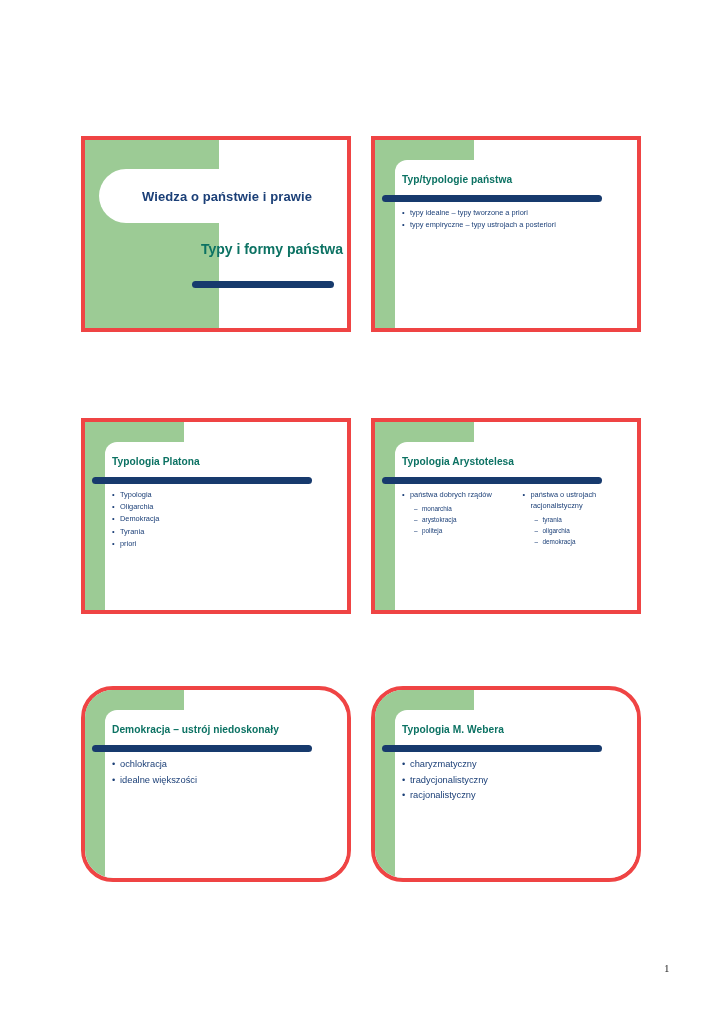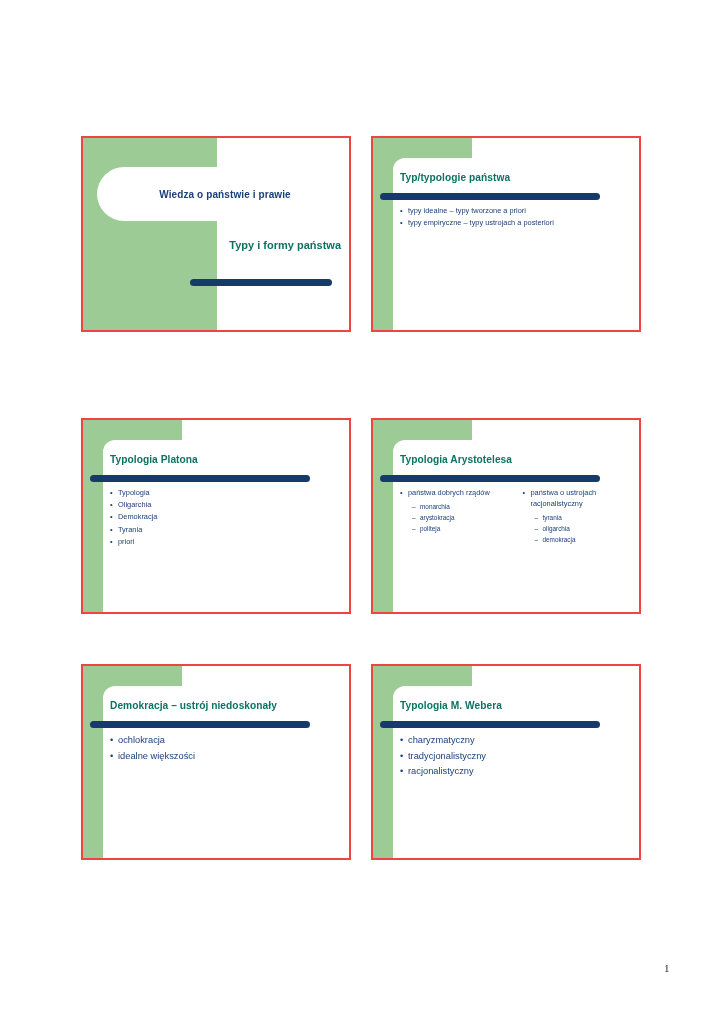--- a/index.html
+++ b/index.html
@@ -21,29 +21,29 @@
     height: 1024px;
     background: #ffffff;
   }
 
   
   .slide {
     position: absolute;
     width: 270px;
     height: 196px;
     background: #ffffff;
-    border: 2px solid #ef4444;
+    border: 4px solid #ef4444;
     box-sizing: border-box;
     overflow: hidden;
   }
   .slide.col-l { left: 81px; }
   .slide.col-r { left: 371px; }
   .slide.row-1 { top: 136px; }
   .slide.row-2 { top: 418px; }
-  .slide.row-3 { top: 664px; }
+  .slide.row-3 { top: 686px; border-radius: 32px; }
 
   
   .title-green {
     position: absolute;
     left: 0; top: 0;
     width: 134px;
     height: 100%;
     background: #9ccb95;
   }
   .title-lozenge {
@@ -60,32 +60,32 @@
   }
   .title-main {
     position: absolute;
     left: 14px;
     top: 29px;
     width: 256px;
     height: 54px;
     display: flex;
     align-items: center;
     justify-content: center;
-    font-size: 10px;
+    font-size: 13px;
     font-weight: bold;
     color: #1b3f77;
     letter-spacing: 0.1px;
   }
   .title-sub {
     position: absolute;
     left: 0;
     top: 101px;
     width: 258px;
     text-align: right;
-    font-size: 11px;
+    font-size: 14px;
     font-weight: bold;
     color: #0c7263;
   }
   .title-bar {
     position: absolute;
     left: 107px;
     top: 141px;
     width: 142px;
     height: 7px;
     background: #173a6d;

